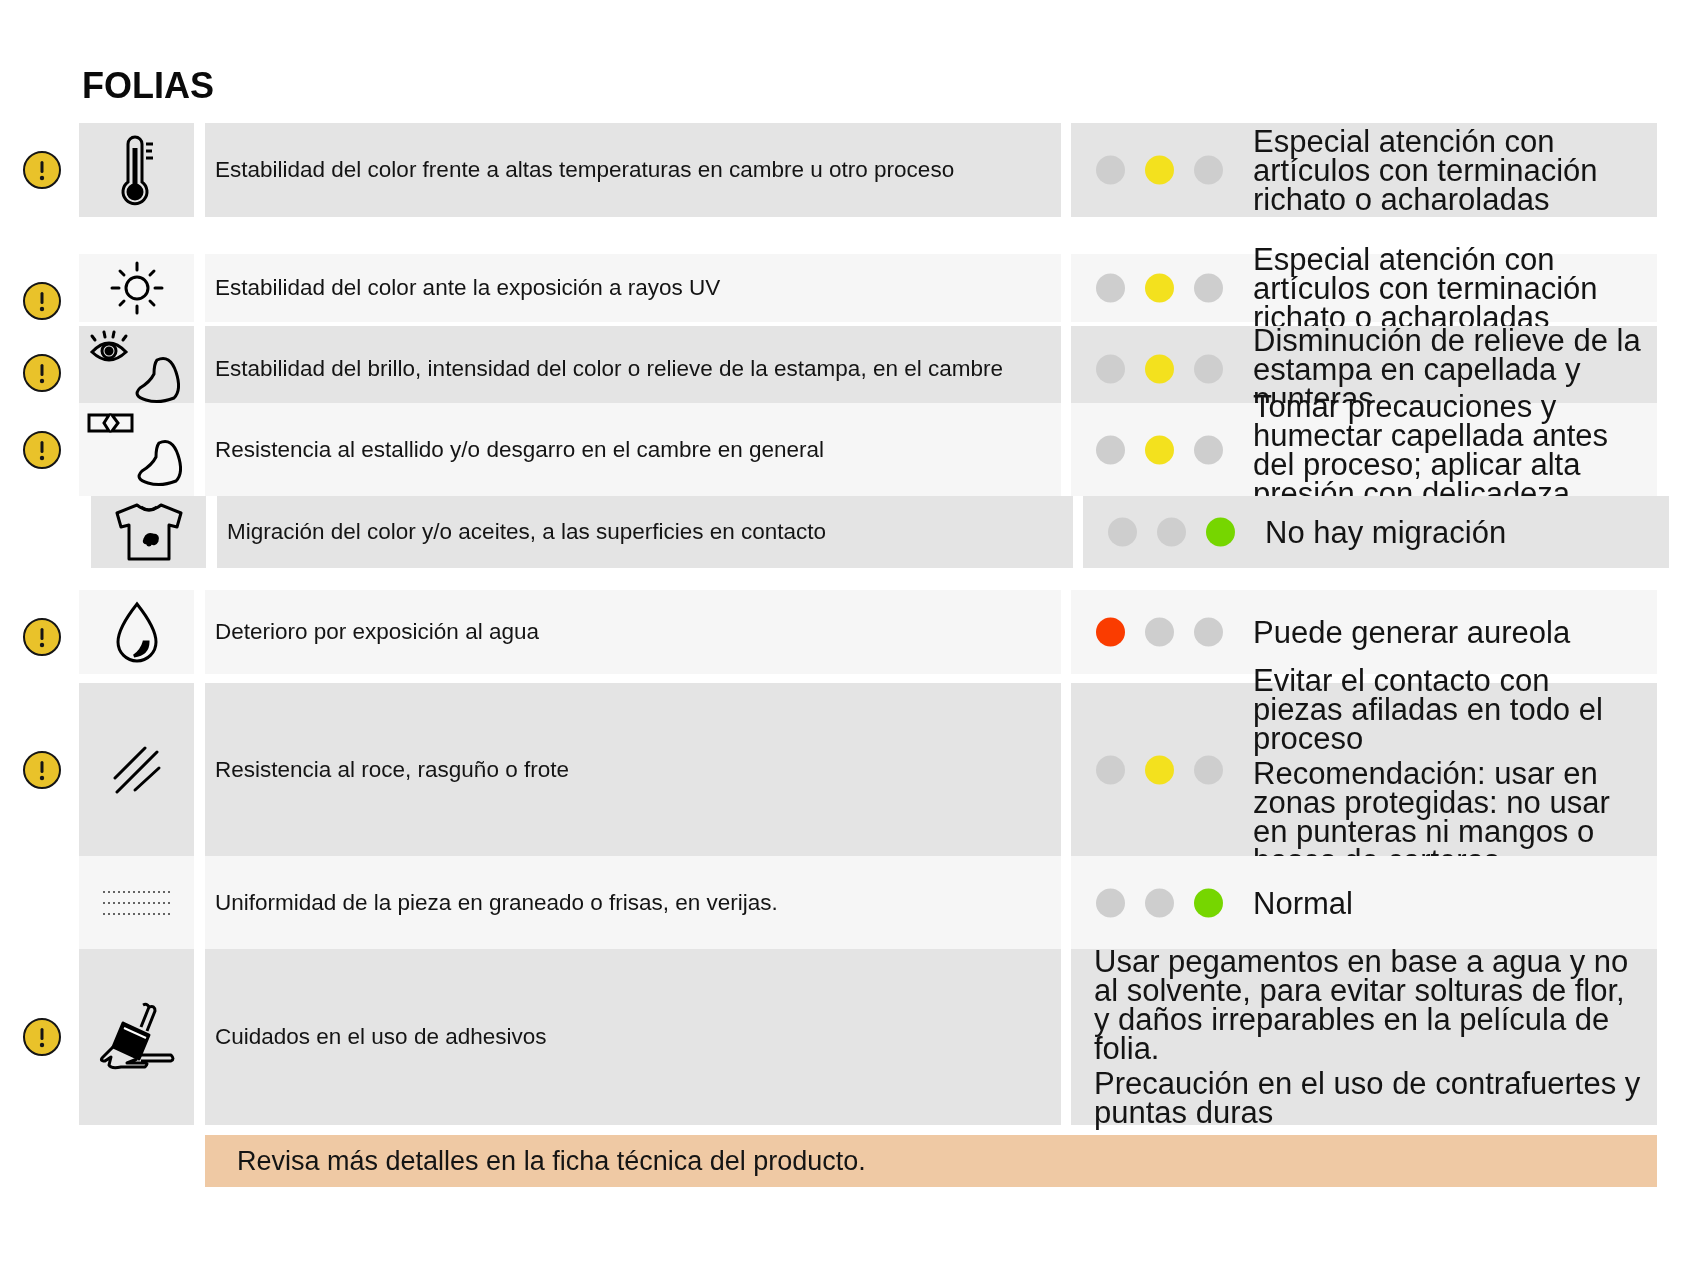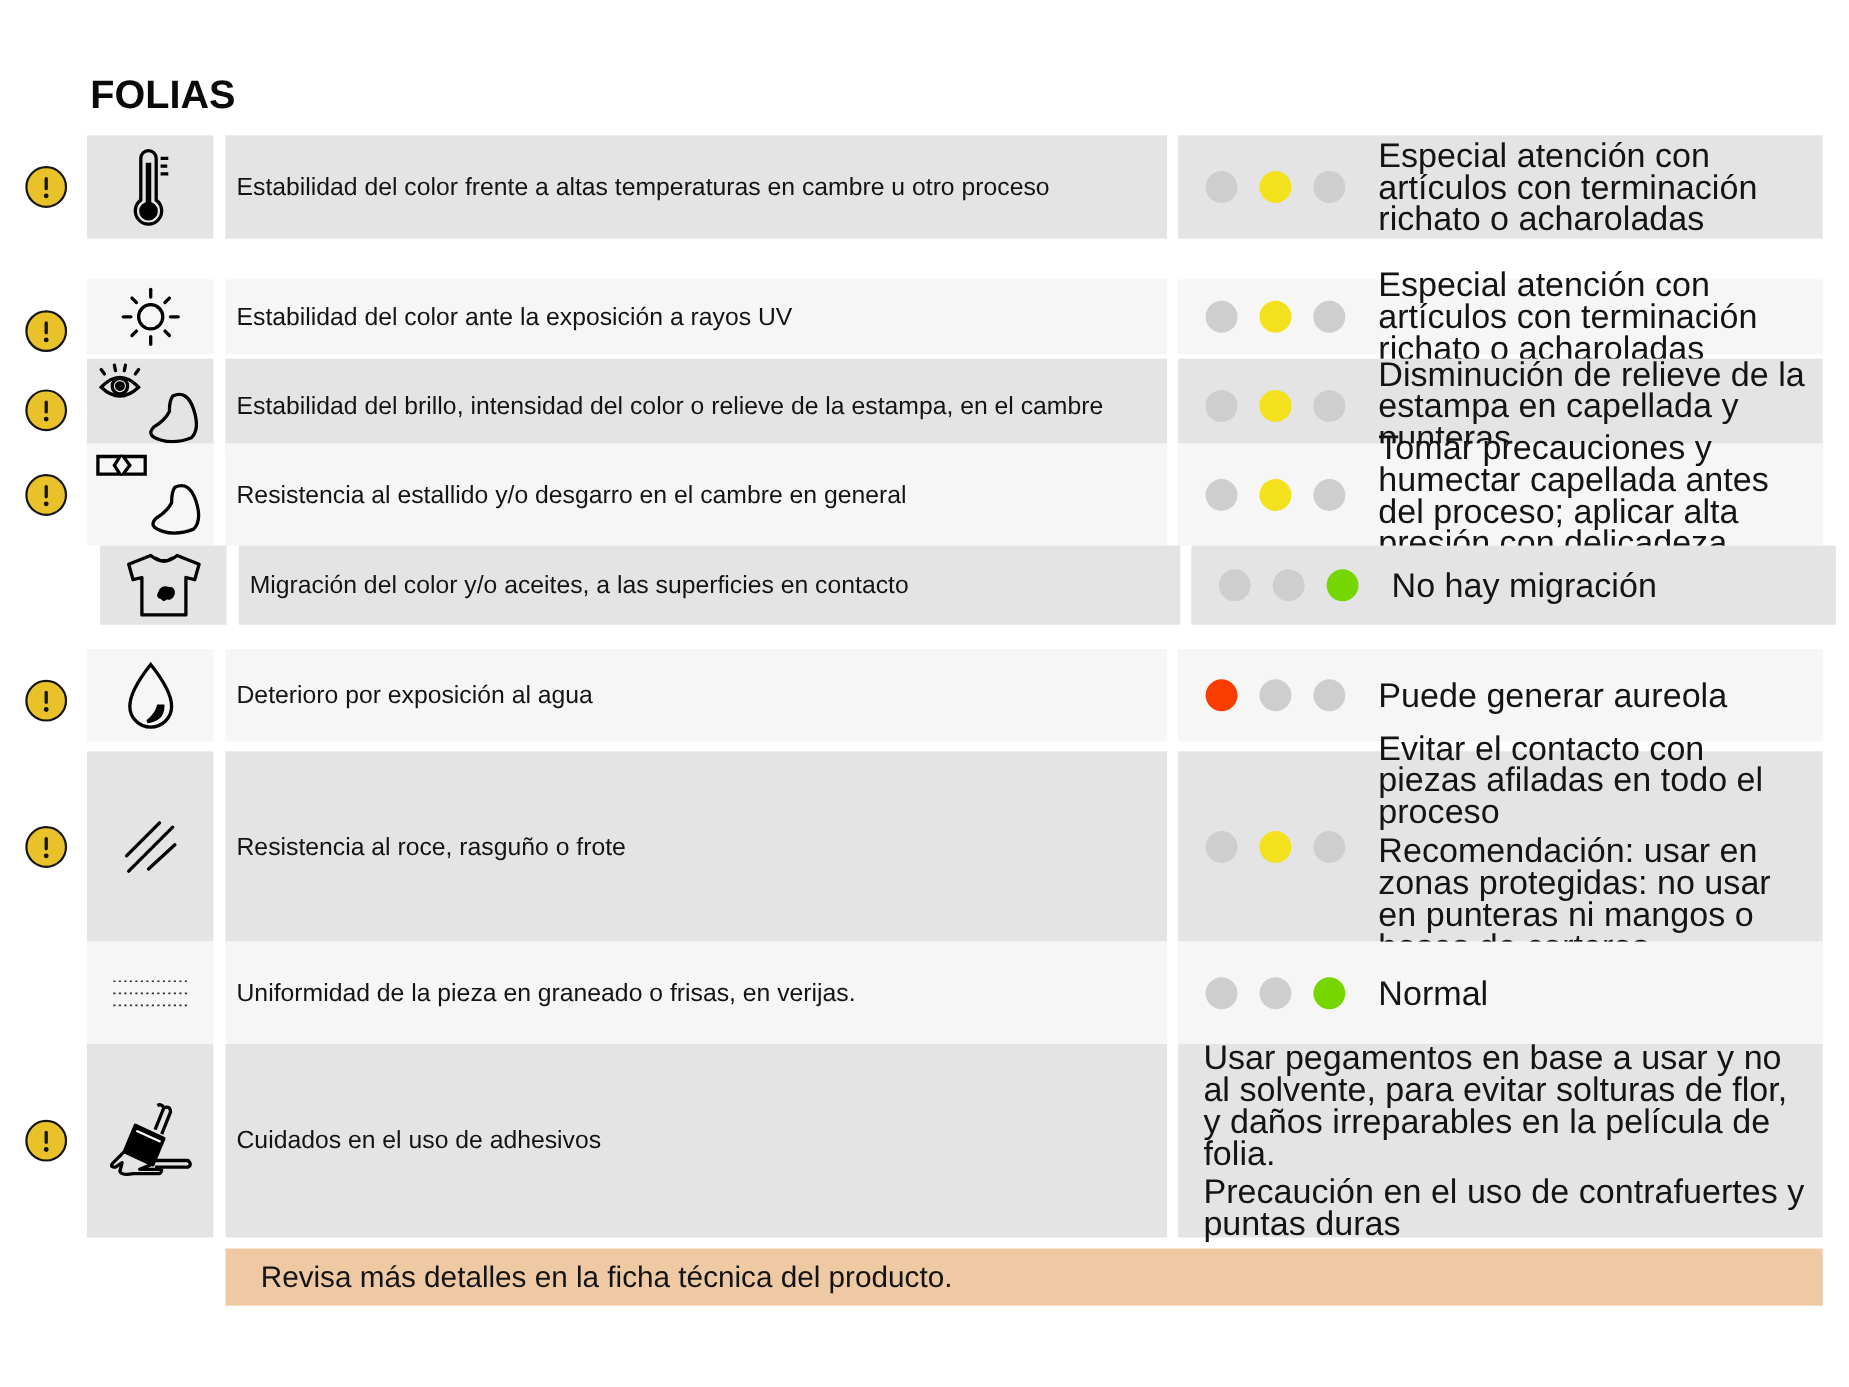--- a/index.html
+++ b/index.html
@@ -295,21 +295,21 @@
             <path d="M16 46 L6 56 Q2 60 8 60 L14 56 L12 64 Q14 68 24 66 L48 66 Q52 62 48 62 L30 62 L40 58"></path>
             <path d="M44 54 L74 54 Q78 58 74 60 L44 60"></path>
           </svg>
         </span>
       </div>
       <div class="cell desc-cell bg-dark">
         <span>Cuidados en el uso de adhesivos</span>
       </div>
       <div class="cell rate-cell bg-dark">
         <div class="note wide">
-          <p><span>Usar </span><b>pegamentos en base a usar</b><span> y no al solvente, para evitar solturas de flor, y daños irreparables en la película de folia.</span></p>
+          <p><span>Usar </span><b>pegamentos en base a agua</b><span> y no al solvente, para evitar solturas de flor, y daños irreparables en la película de folia.</span></p>
           <p><span>Precaución en el uso de contrafuertes y puntas duras</span></p>
         </div>
       </div>
     </div>
   </div>
 
 <div class="footer">
   <span><span style="padding:0;font-size:inherit">Revisa más detalles en la </span><b>ficha técnica del producto.</b></span>
 </div>
 

